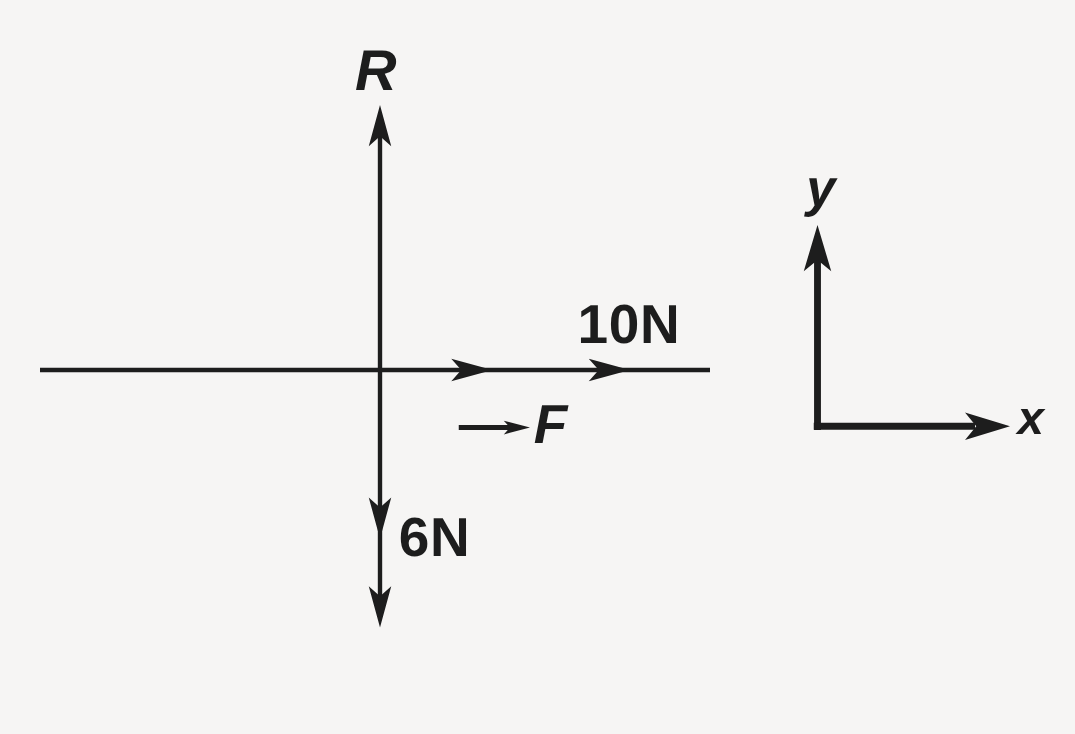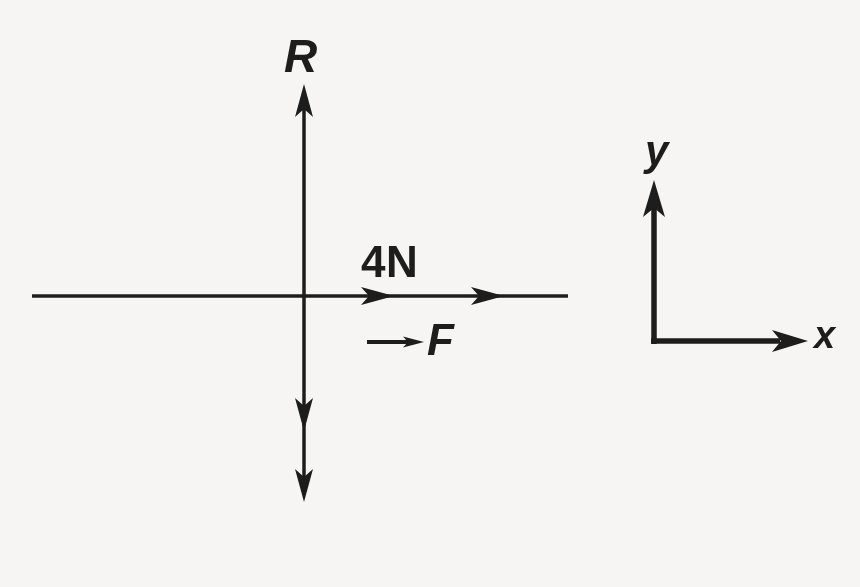--- a/index.html
+++ b/index.html
@@ -59,24 +59,25 @@
 
       <line x1="654" y1="344" x2="654" y2="208" stroke-width="5.5"></line>
       <line x1="651" y1="341" x2="780" y2="341" stroke-width="5.5"></line>
       <polygon points="654,180 643,217 654,208 665,217" stroke="none"></polygon>
       <polygon points="808,341 772,330 781,341 772,352" stroke="none"></polygon>
     </g>
   </svg>
 
   <div class="lbl force-lbl sym" style="left:284px; top:33px; font-size:46px;">R</div>
 
-  <div class="lbl force-lbl" style="left:361px; top:240px;">4N</div>
 
+  <div class="lbl force-lbl" style="left:462px; top:238px;">10N</div>
 
   <div class="lbl force-lbl sym" style="left:427px; top:318px;">F</div>
 
+  <div class="lbl force-lbl" style="left:319px; top:409px;">6N</div>
 
 
   <div class="lbl axis-lbl axis-y-lbl" style="left:645px; top:130px;">y</div>
 
   <div class="lbl axis-lbl axis-x-lbl" style="left:814px; top:316px;">x</div>
 
 </div>
 
 </body></html>

